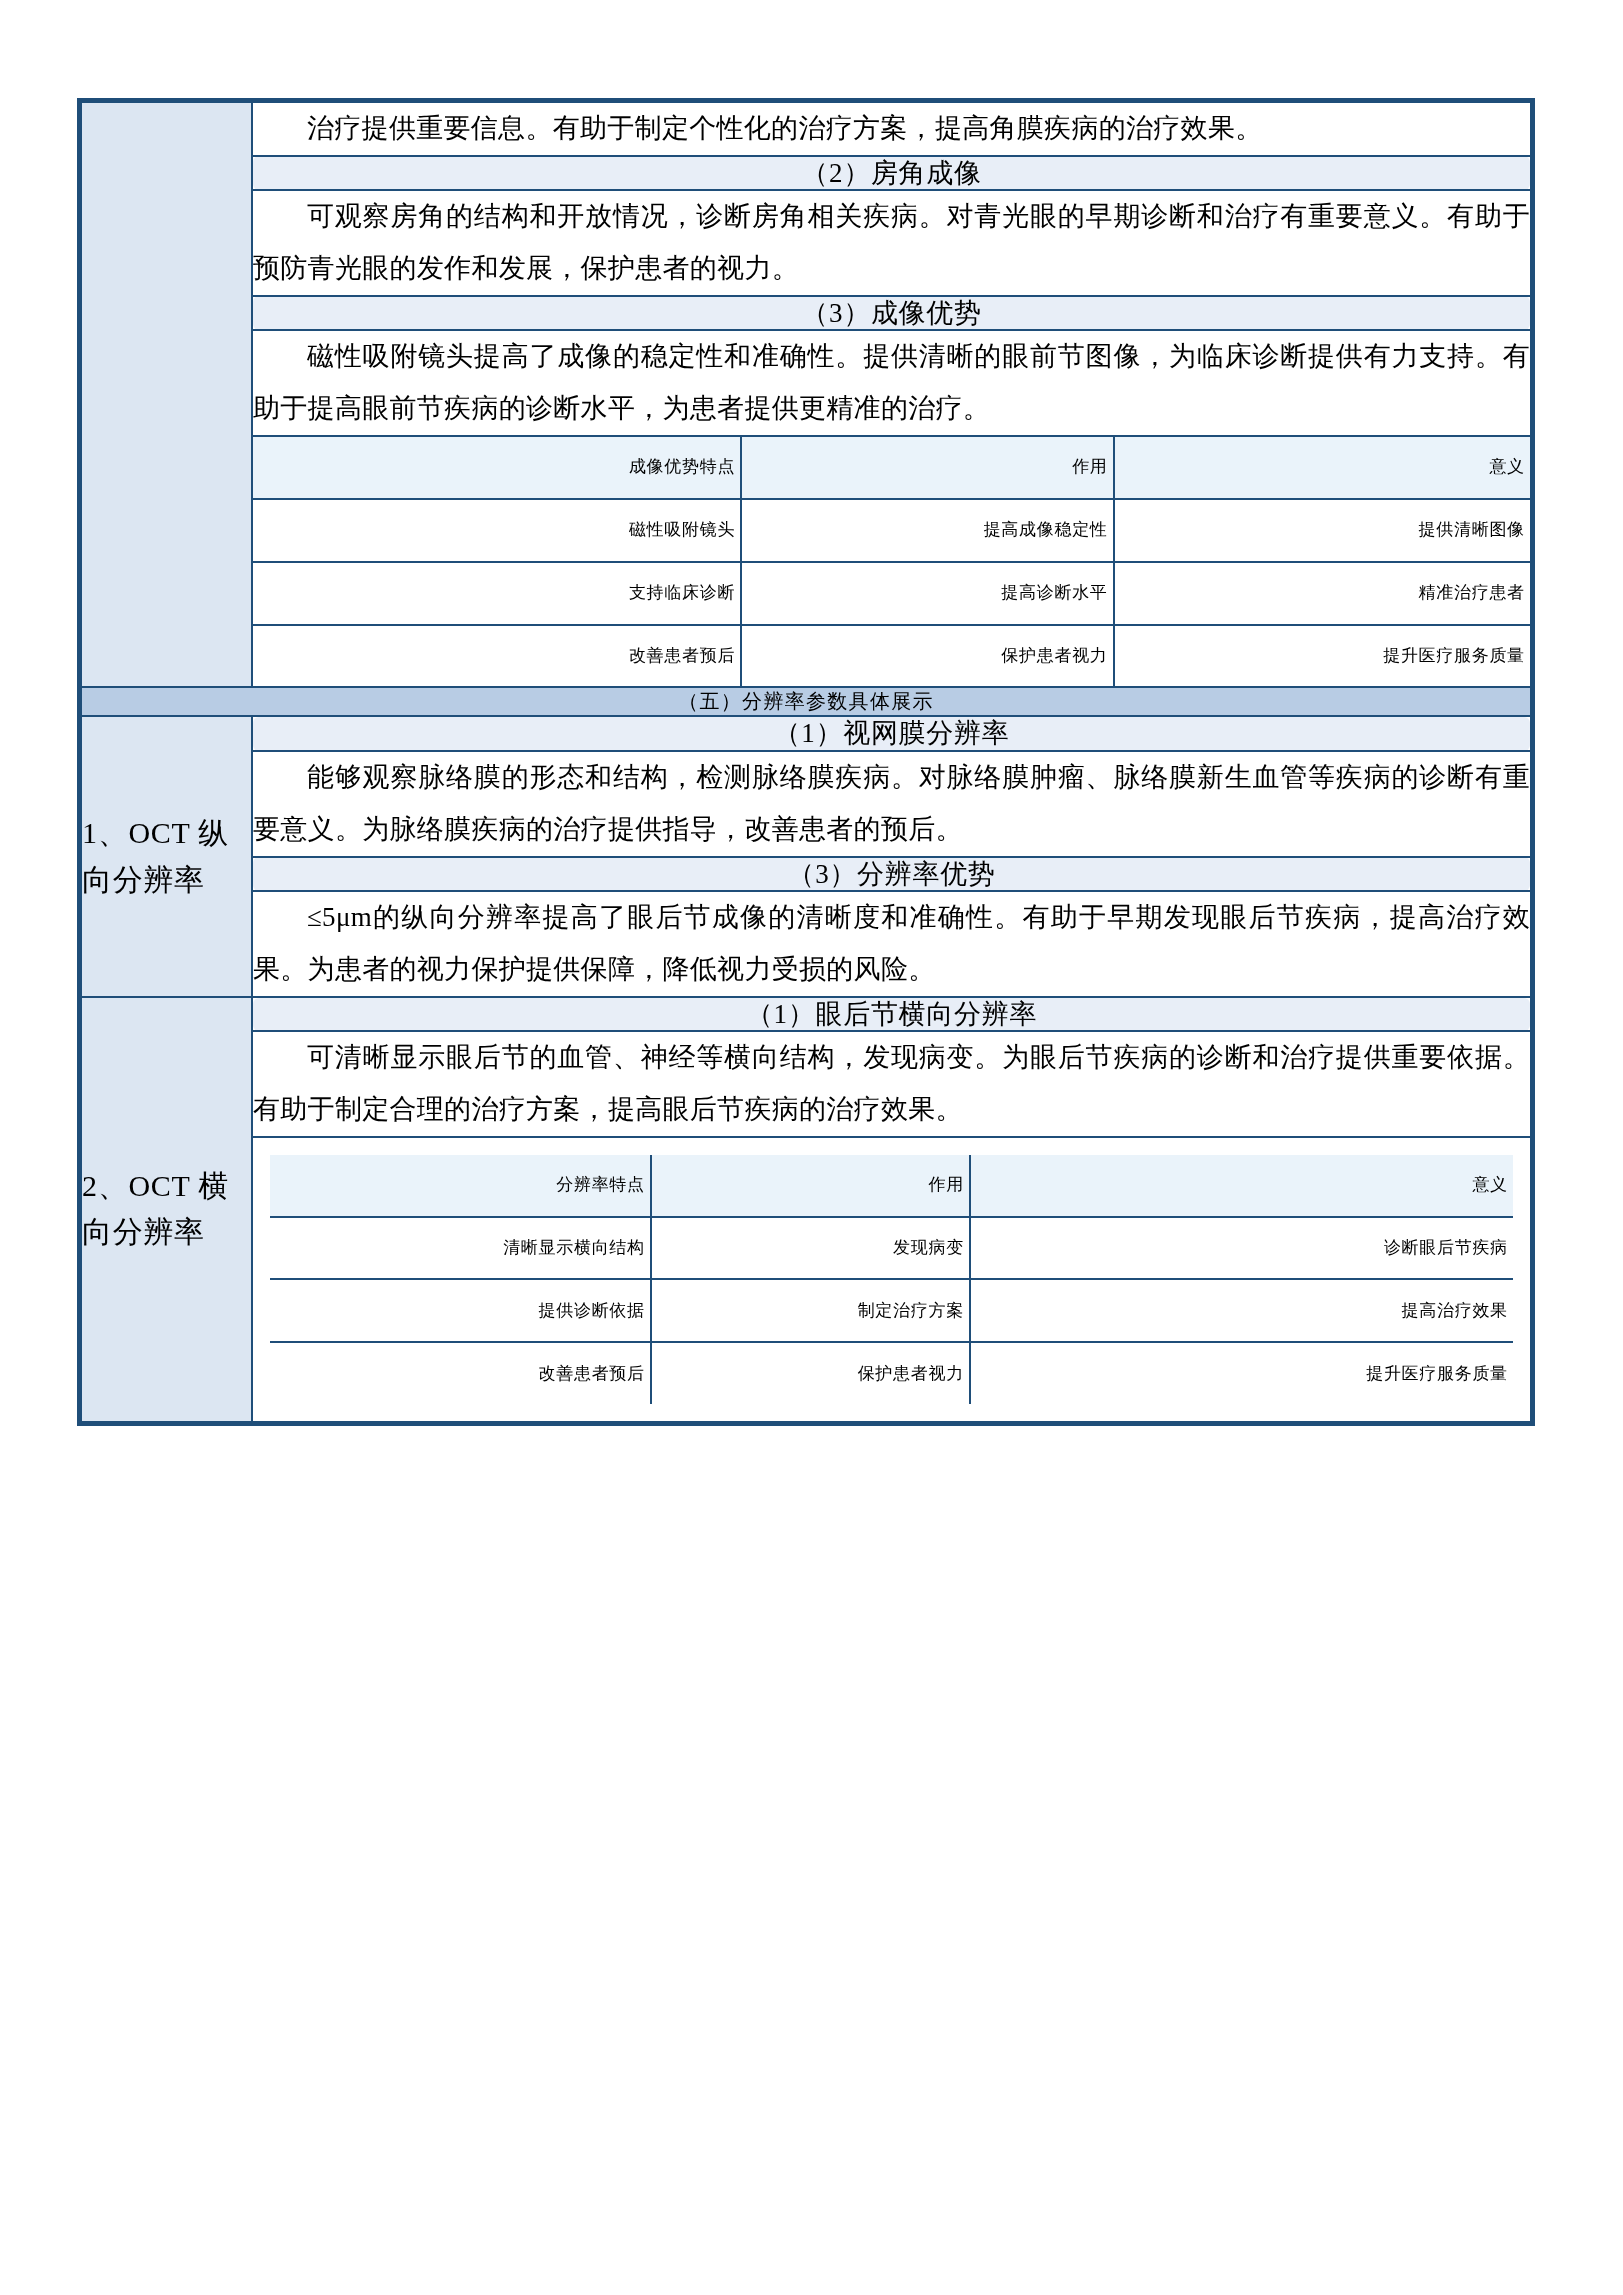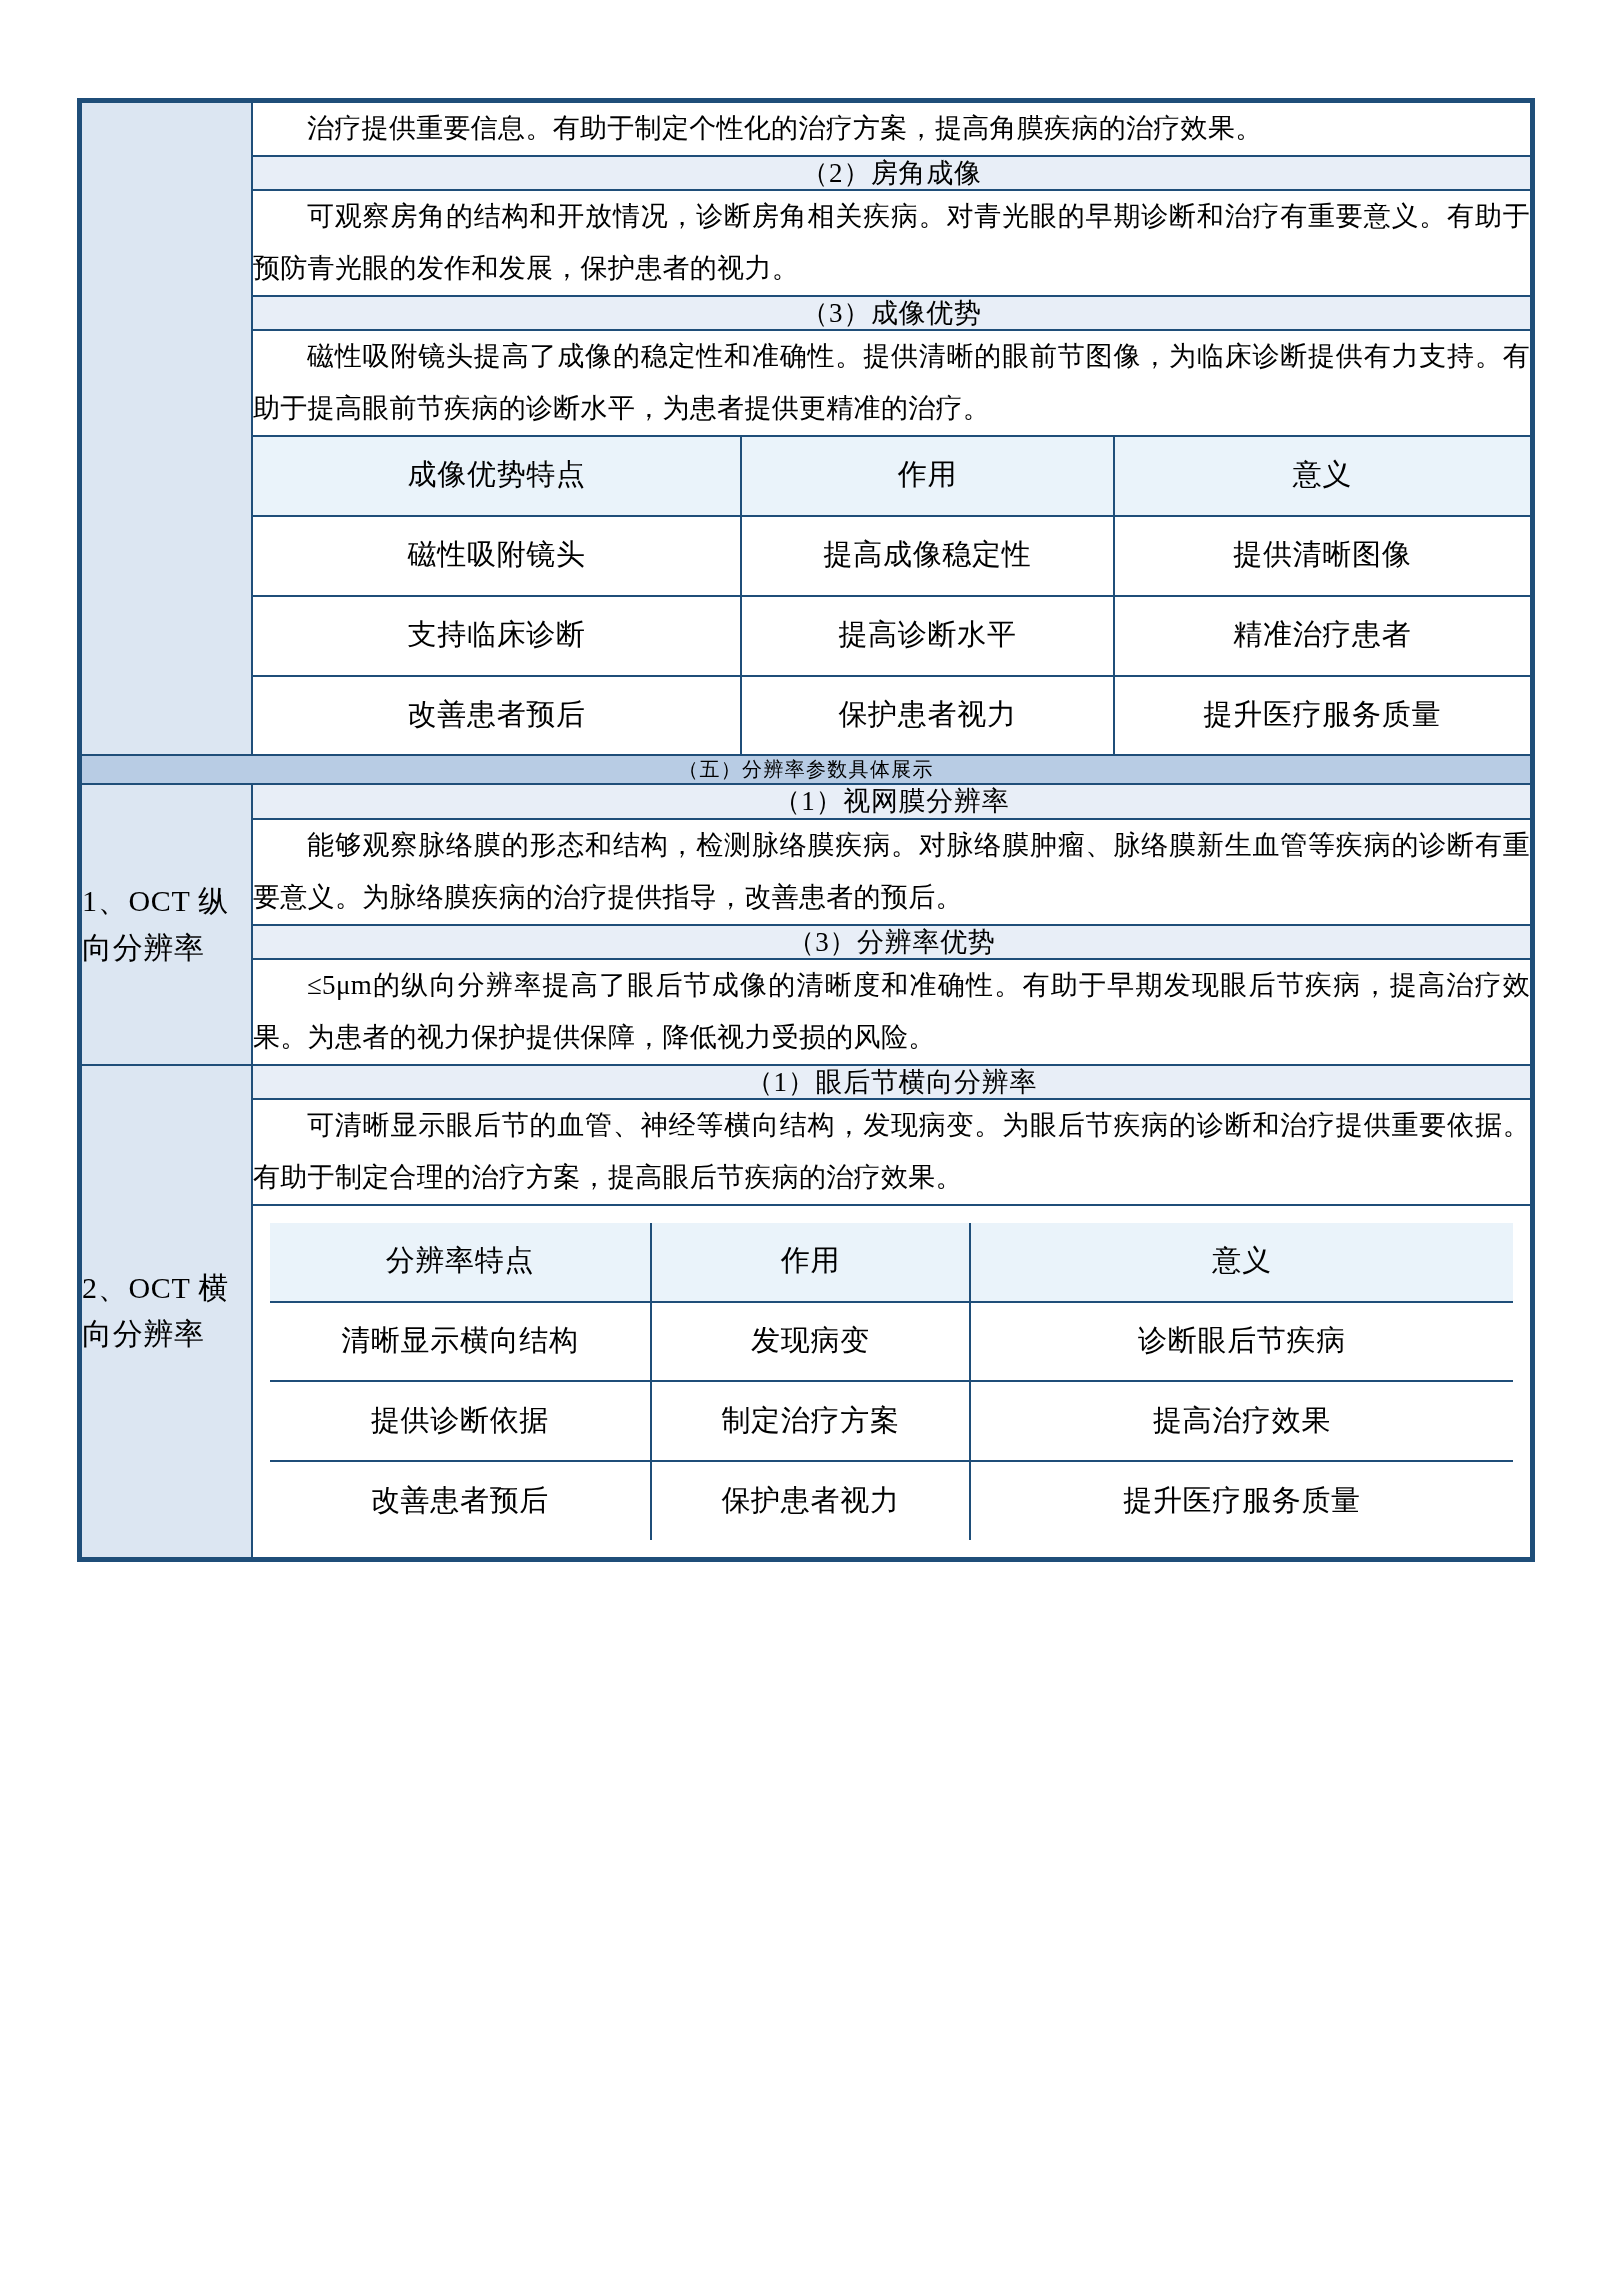--- a/index.html
+++ b/index.html
@@ -58,21 +58,21 @@
   table.inner {
     width: 100%;
     border-collapse: collapse;
     table-layout: fixed;
   }
   table.inner > tbody > tr > td {
     border: 2px solid #1f4e79;
     vertical-align: middle;
     padding: 0;
   }
-  table.inner > tbody > tr > td.nb-l { border-left: none; }
+  table.inner > tbody > tr > td.nb-l { border-left: none; border-radius: 6px; }
   table.inner > tbody > tr > td.nb-r { border-right: none; }
   table.inner > tbody > tr:first-child > td { border-top: none; }
   table.inner > tbody > tr:last-child > td { border-bottom: none; }
 
   
   .subhead {
     background: #e8eef7;
     text-align: center;
     font-size: 27px;
     line-height: 1.2;
@@ -105,22 +105,22 @@
   }
 
   
   table.data {
     width: 100%;
     border-collapse: collapse;
     table-layout: fixed;
   }
   table.data td {
     border: 2px solid #1f4e79;
-    text-align: center;
-    font-size: 29px;
+    text-align: right;
+    font-size: 17px;
     padding: 18.3px 5.2px 19.6px 5.2px;
     letter-spacing: 0.7px;
     white-space: nowrap;
     background: #ffffff;
   }
   table.data tr.hdr td {
     background: #eaf3fa;
   }
   table.data > tbody > tr:first-child > td { border-top: none; }
   table.data > tbody > tr:last-child > td { border-bottom: none; }

